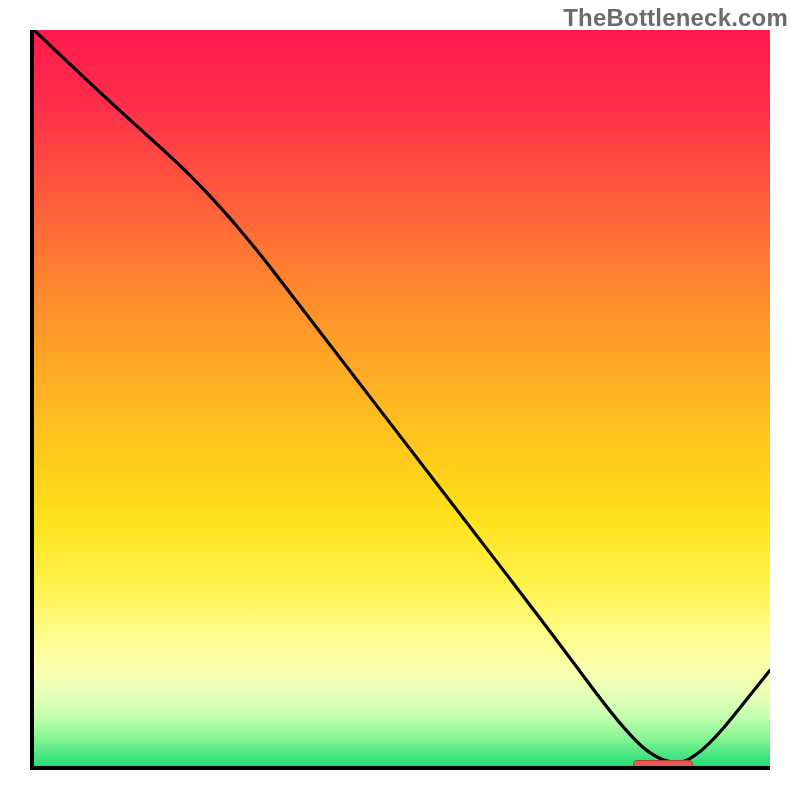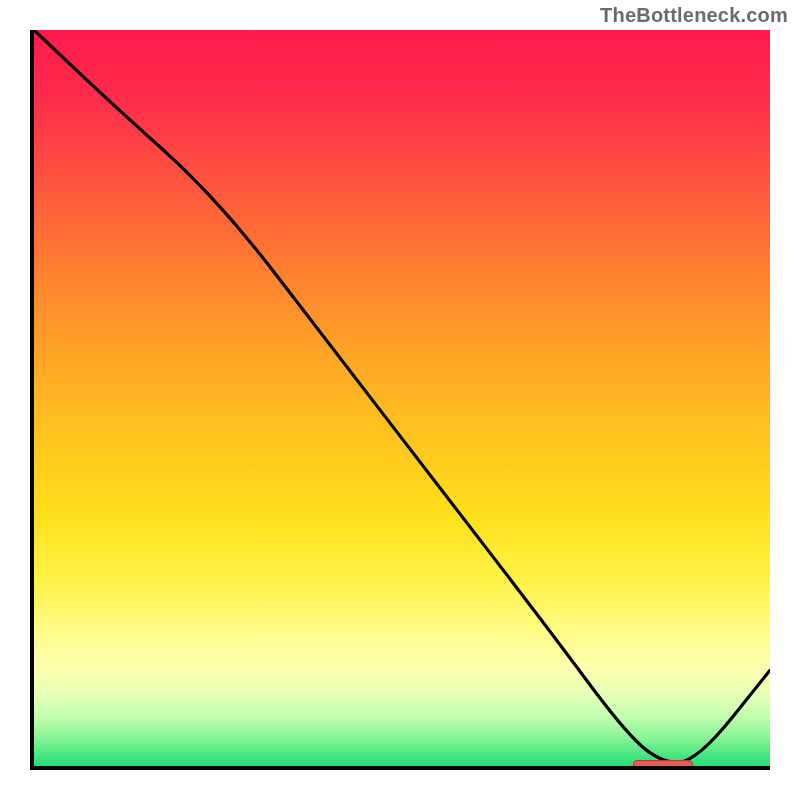--- a/index.html
+++ b/index.html
@@ -3,21 +3,21 @@
 <meta charset="utf-8">
 <style>
   * { margin: 0; padding: 0; box-sizing: border-box; }
   html, body { width: 800px; height: 800px; overflow: hidden; background: #fff; }
   .wrap { position: relative; width: 800px; height: 800px; }
   .watermark {
     position: absolute;
     top: 4px;
     right: 12px;
     font-family: Arial, Helvetica, sans-serif;
-    font-size: 20px;
+    font-size: 24px;
     font-weight: 600;
     color: #6b6b6b;
     letter-spacing: 0.2px;
   }
   .plot-area {
     position: absolute;
     left: 30px;
     top: 30px;
     width: 740px;
     height: 740px;

